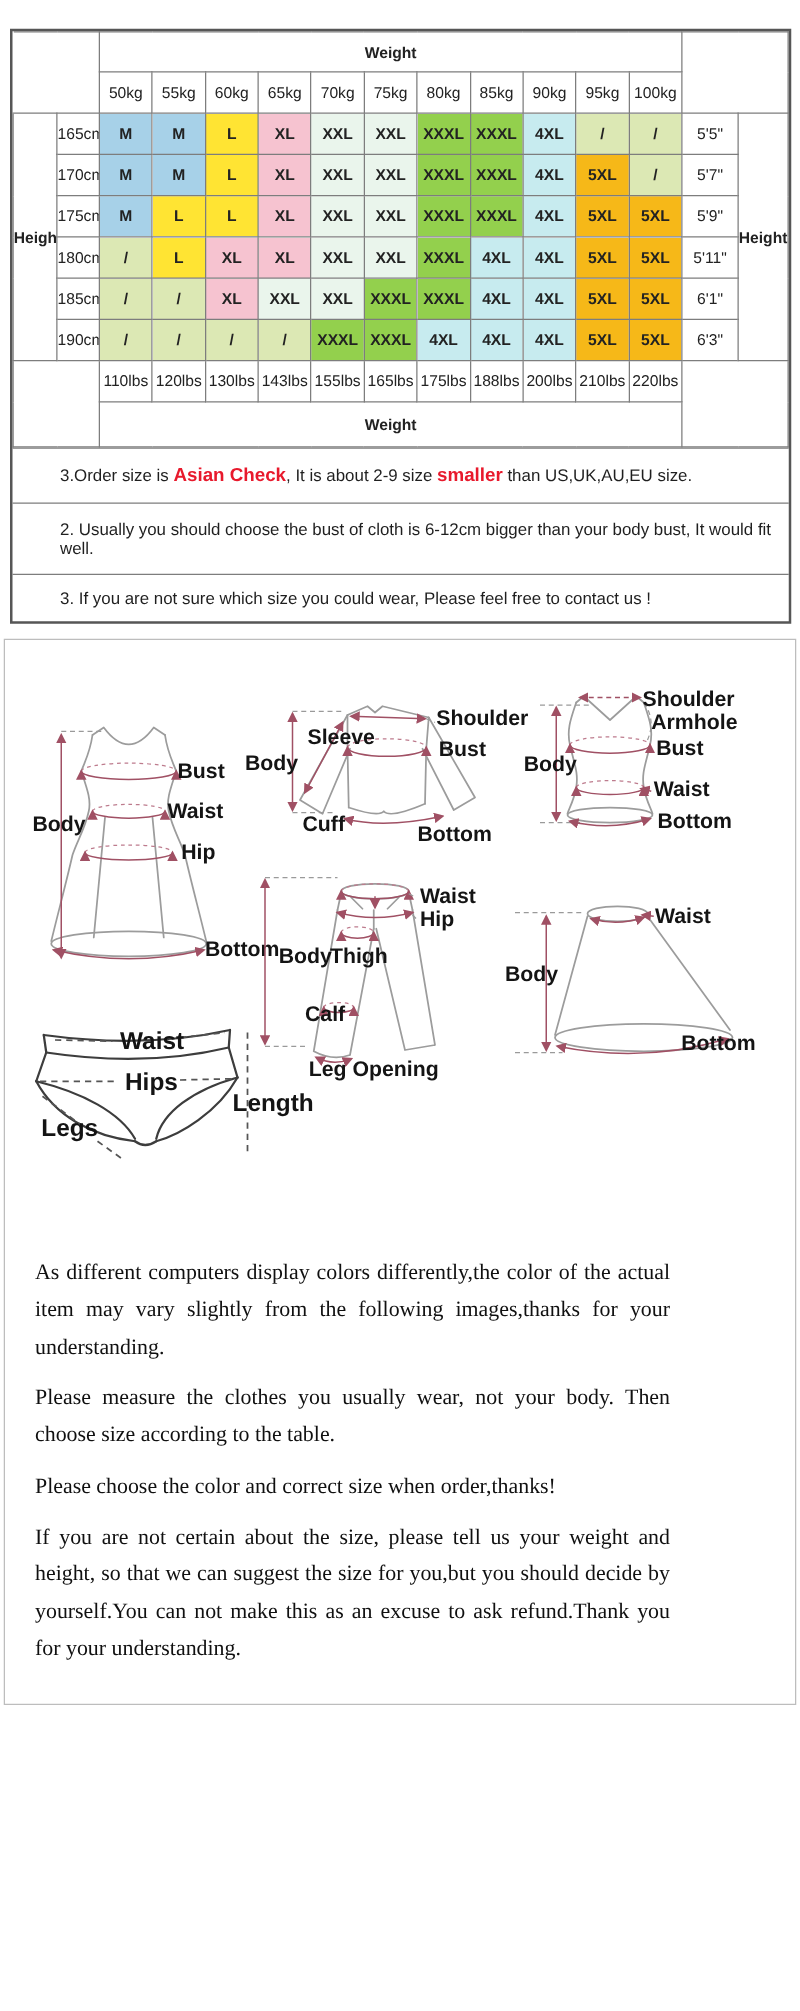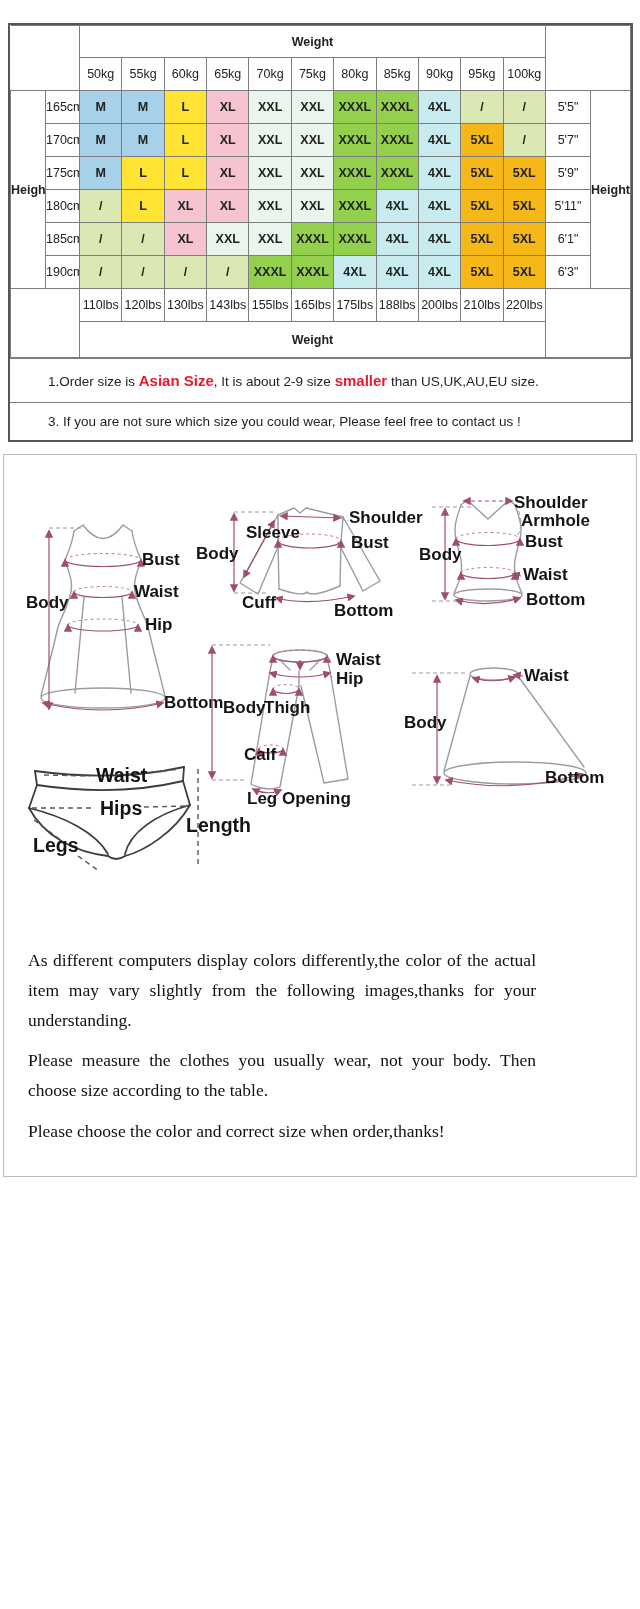--- a/index.html
+++ b/index.html
@@ -195,22 +195,23 @@
             <td class="unit-cell" data-name="lbs-cell">220lbs</td>
             <td colspan="2" rowspan="2" data-name="footer-blank-right"></td>
         </tr>
         <tr data-name="weight-footer-row">
           <td class="w-hdr" colspan="11" data-name="weight-footer">Weight</td>
         </tr>
       </tbody>
     </table>
 
     <div class="order-note" data-name="order-note-1">
-      <span data-name="order-note-1-text">1.Order size is </span><span class="red" data-name="order-note-1-asian-size">Asian Size</span><span>, It is about 2-9 size </span><span class="red" data-name="order-note-1-smaller">smaller</span><span> than US,UK,AU,EU size.</span>
+      <span data-name="order-note-1-text">3.Order size is </span><span class="red" data-name="order-note-1-asian-size">Asian Check</span><span>, It is about 2-9 size </span><span class="red" data-name="order-note-1-smaller">smaller</span><span> than US,UK,AU,EU size.</span>
     </div>
+    <div class="order-note" data-name="order-note-2">2. Usually you should choose the bust of cloth is 6-12cm bigger than your body bust, It would fit well.</div>
     <div class="order-note" data-name="order-note-3">3. If you are not sure which size you could wear, Please feel free to contact us !</div>
   </section>
 
   <section class="measure-box" data-name="measurement-section">
 
     <svg class="diagrams" data-name="measurement-diagrams" width="634" height="455" viewBox="0 0 634 455" xmlns="http://www.w3.org/2000/svg">
       <defs>
         <marker id="ah" viewBox="0 0 10 10" refX="8" refY="5" markerWidth="7" markerHeight="7" orient="auto-start-reverse">
           <path d="M0,0 L10,5 L0,10 z" fill="#a05064"></path>
         </marker>
@@ -341,17 +342,18 @@
         <text class="lbl2" x="29" y="397" data-name="underwear-legs-label">Legs</text>
         <text class="lbl2" x="182" y="377" data-name="underwear-length-label">Length</text>
       </g>
     </svg>
 
     <div class="notes" data-name="notes-block">
       <div data-name="notes-paragraphs">
           <p data-name="note-paragraph">As  different  computers  display  colors  differently,the  color  of  the actual item may vary slightly from the following images,thanks for your understanding.</p>
           <p data-name="note-paragraph">Please measure the clothes you usually wear, not your body. Then choose size according to the table.</p>
           <p data-name="note-paragraph">Please choose the color and correct size when order,thanks!</p>
+          <p data-name="note-paragraph">If you are not certain about the size, please tell us your weight and height, so that we can suggest the size for you,but you should decide by yourself.You can not make this as an excuse to ask refund.Thank you for your understanding.</p>
         </div>
     </div>
   </section>
 
 </div>
 
 </body></html>

